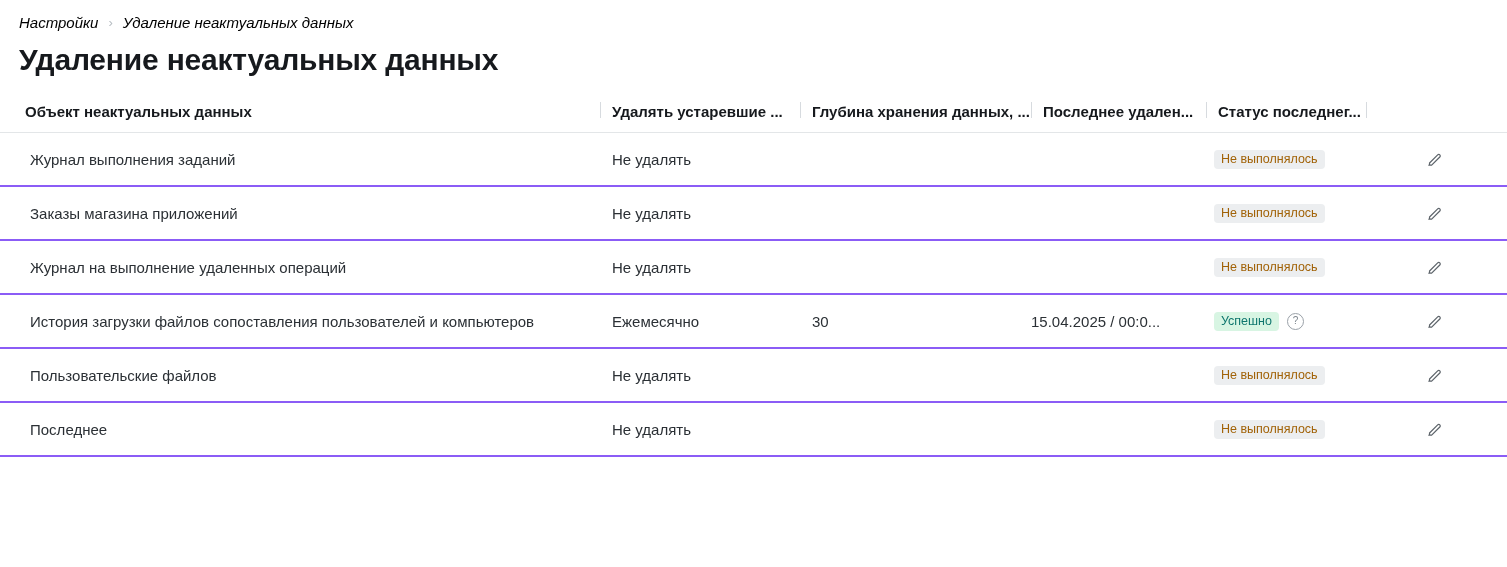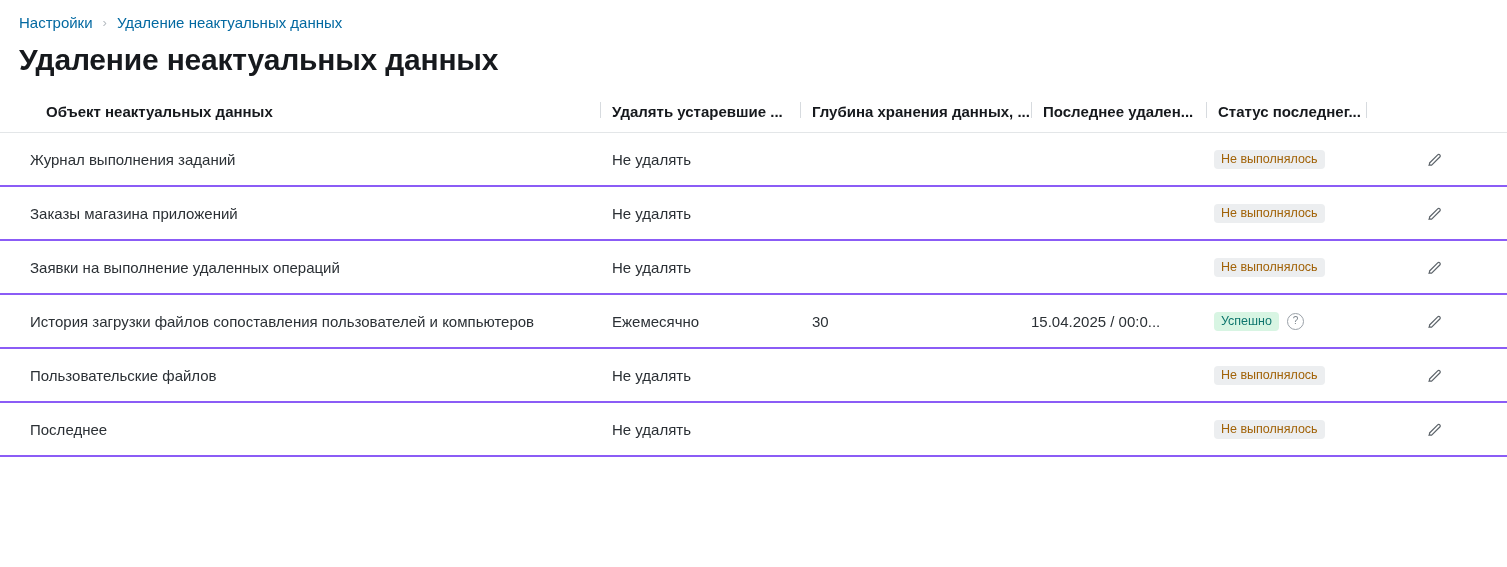--- a/index.html
+++ b/index.html
@@ -24,22 +24,23 @@
   
   .breadcrumb {
     display: flex;
     align-items: center;
     gap: 10px;
     padding: 14px 0 0 19px;
     font-size: 15px;
     color: #8a9199;
   }
   .breadcrumb .crumb {
-    color: #0369a1;
+    color: #000000;
     white-space: nowrap;
+    font-style: italic;
   }
   .breadcrumb .crumb.link {
     cursor: pointer;
   }
   .breadcrumb .sep {
     color: #b7bdc3;
     font-size: 13px;
     line-height: 1;
     user-select: none;
   }
@@ -75,21 +76,21 @@
   table.grid thead tr {
     border-bottom: 1px solid #e3e6e8;
   }
   th .th-inner {
     display: block;
     padding-left: 12px;
     overflow: hidden;
     text-overflow: ellipsis;
     white-space: nowrap;
   }
-  th.col-object .th-inner { padding-left: 46px; }
+  th.col-object .th-inner { padding-left: 25px; }
   th .divider {
     position: absolute;
     left: 0;
     bottom: 14px;
     width: 1px;
     height: 16px;
     background: #d7dbdf;
   }
 
   table.grid tbody td {
@@ -282,21 +283,21 @@
                 <svg width="17" height="17" viewBox="0 0 24 24" fill="none" stroke="currentColor" stroke-width="1.7" stroke-linecap="round" stroke-linejoin="round">
                     <path d="M4 20h4L19.5 8.5a2.1 2.1 0 0 0-3-3L5 17v3z"></path>
                   </svg>
               </button>
             </div>
           </td>
         </tr>
 
         <tr>
           <td class="col-object">
-              <span class="cell">Заявки на выполнение удаленных операций</span>
+              <span class="cell">Журнал на выполнение удаленных операций</span>
             </td>
           <td class="col-delete">
               <span class="cell">Не удалять</span>
             </td>
           <td class="col-depth">
               <span class="cell"></span>
             </td>
           <td class="col-last">
               <span class="cell"></span>
             </td>

